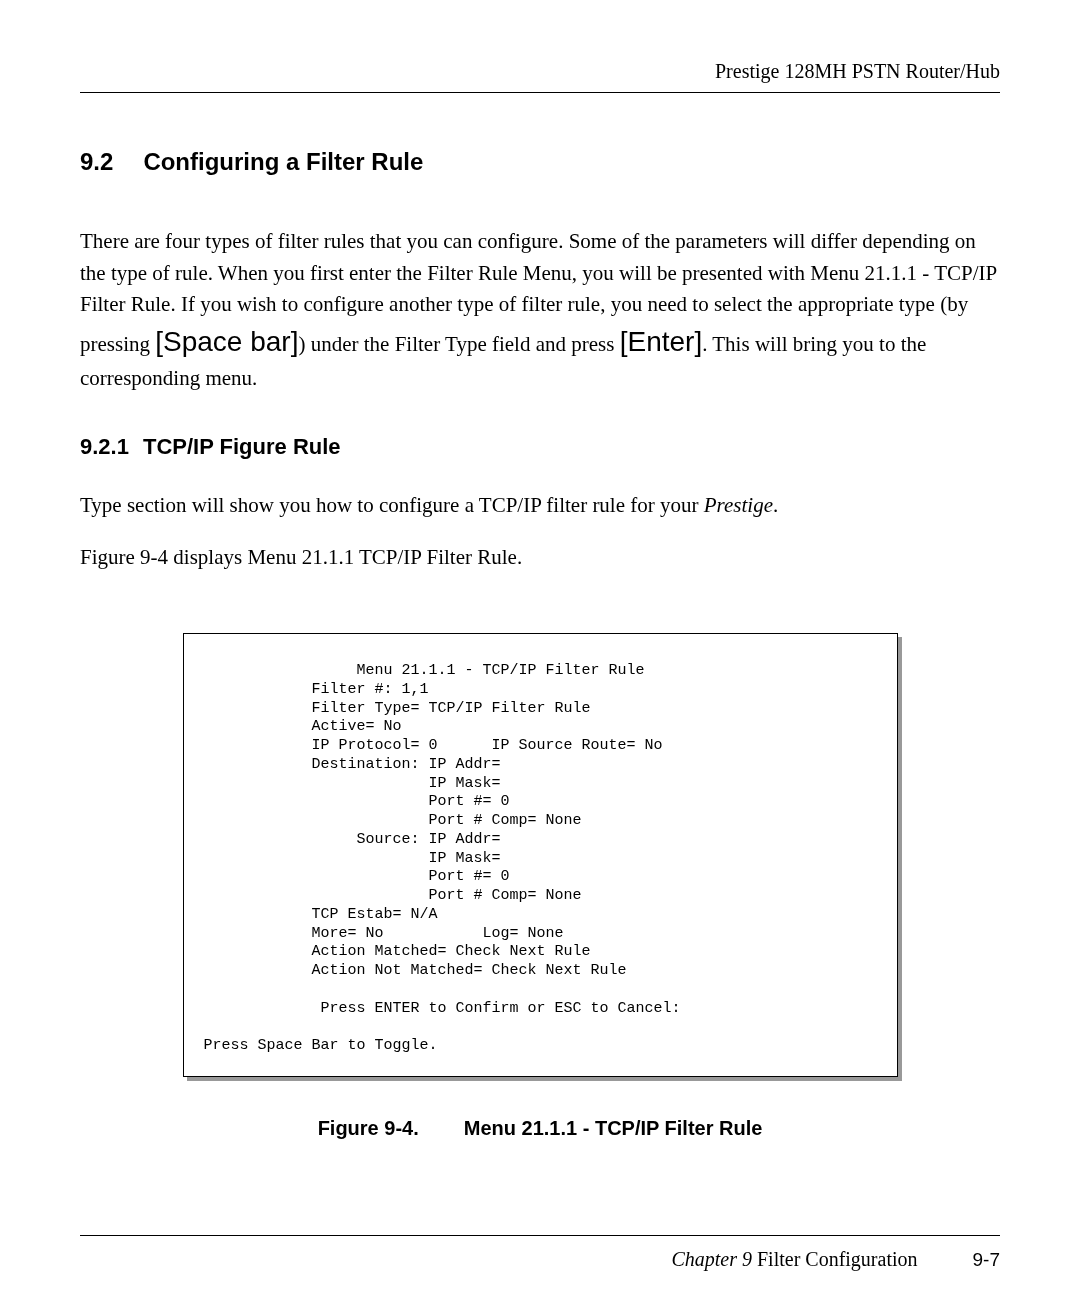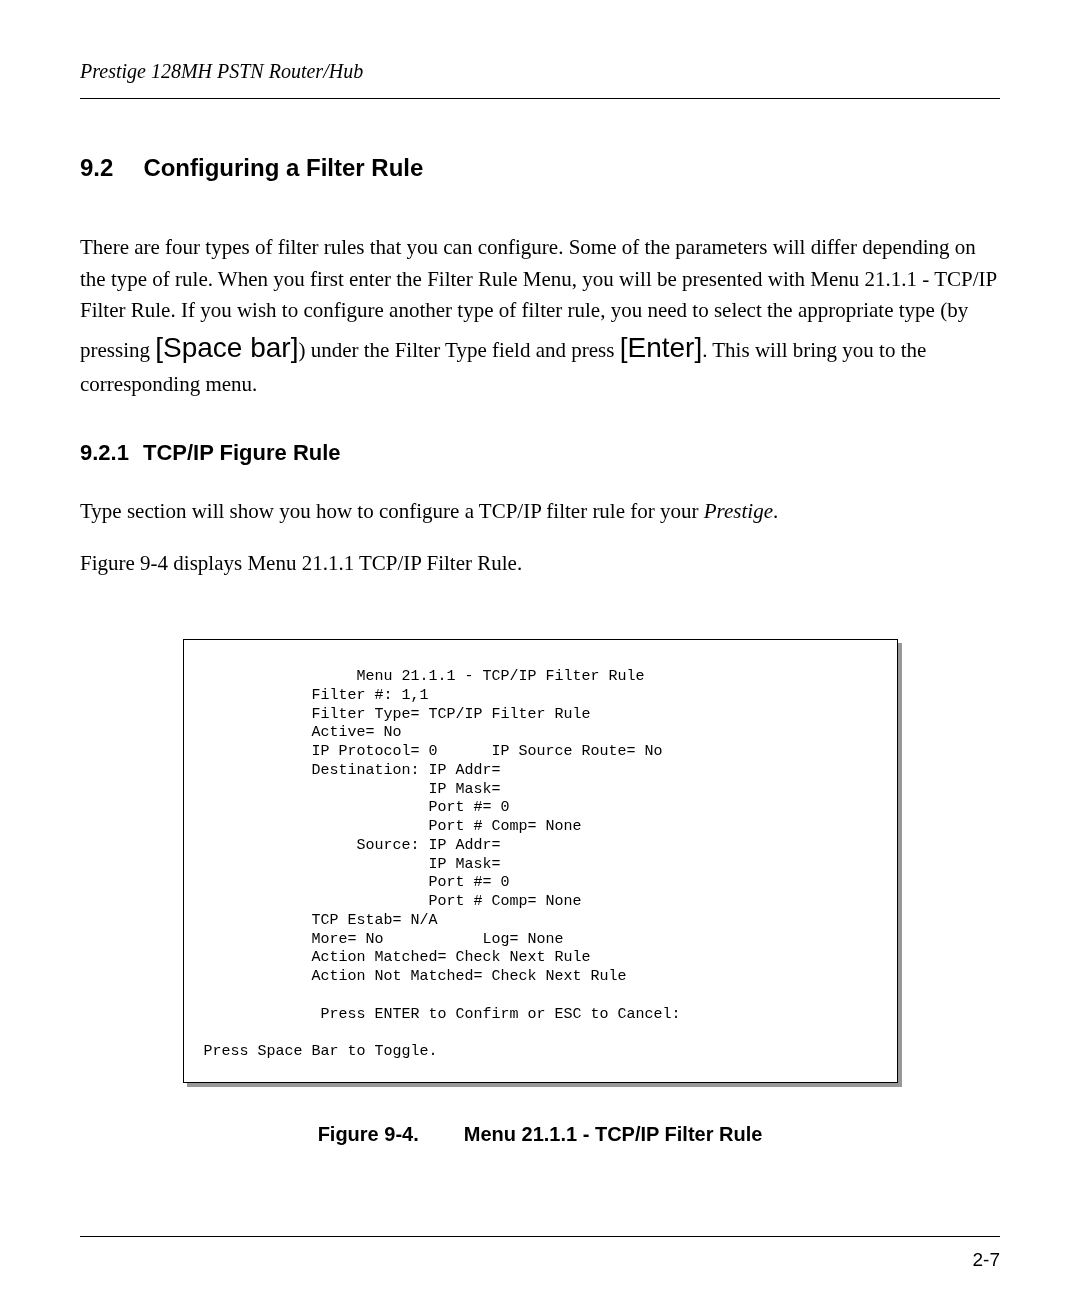--- a/index.html
+++ b/index.html
@@ -12,23 +12,23 @@
       width: 1080px;
       min-height: 1311px;
       background: #ffffff;
       font-family: 'Times New Roman', Times, serif;
       color: #000000;
       padding: 60px 80px 40px 80px;
       position: relative;
     }
     
     .header-text {
-      font-style: italic;
+      text-align: right;
       font-size: 20px;
-      margin-bottom: 15px;
+      margin-bottom: 9px;
     }
     
     .header-line {
       border-top: 1px solid #000;
       margin-bottom: 55px;
     }
     
     .section-heading {
       font-family: Arial, Helvetica, sans-serif;
       font-size: 24px;
@@ -187,15 +187,18 @@
 Press Space Bar to Toggle.</div>
 </div>
 
 <div class="figure-caption">
   <span class="fig-label">Figure 9-4.</span><span>Menu 21.1.1 - TCP/IP Filter Rule</span>
 </div>
 
 <div class="footer-wrapper">
   <div class="footer-line"></div>
   <div class="footer-content">
-    <span class="footer-page">2-7</span>
+    <span>
+      <span class="footer-chapter-label">Chapter 9 </span><span class="footer-chapter-title">Filter Configuration</span>
+    </span>
+    <span class="footer-page">9-7</span>
   </div>
 </div>
 
 </body></html>

